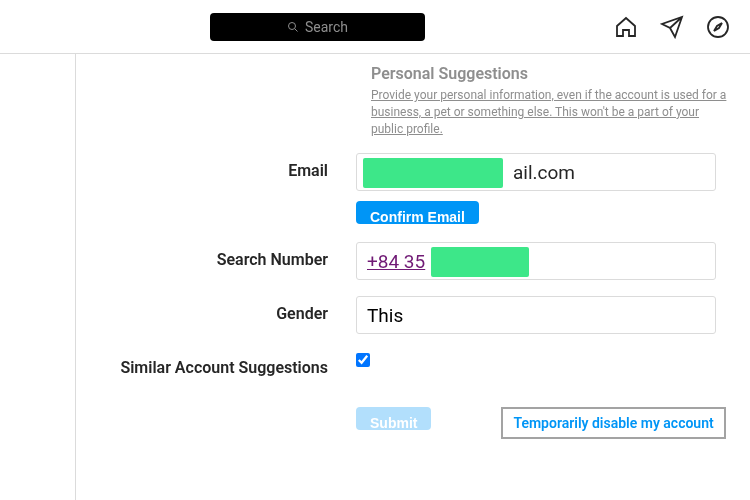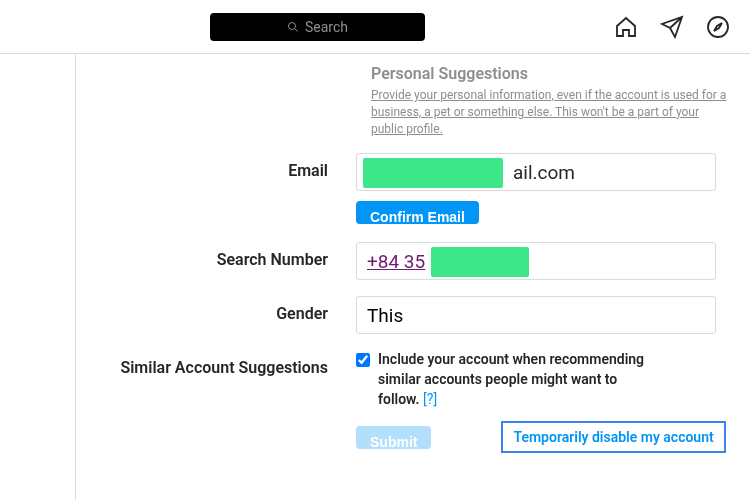--- a/index.html
+++ b/index.html
@@ -132,33 +132,32 @@
     }
     .checkbox-label {
       font-size: 14px;
       font-weight: 600;
       color: #262626;
       line-height: 1.4;
       max-width: 270px;
     }
     .help-link { color: #0095f6; font-weight: 400; }
     .bottom-row {
-      margin-top: 12px;
+      margin-top: 28px;
       margin-left: 280px;
       display: flex;
-      align-items: center;
       gap: 70px;
     }
     .disable-link {
       color: #0095f6;
       font-size: 14px;
       font-weight: 600;
       cursor: pointer;
       padding: 6px 10px;
-      border: 2px solid #3b82f6;
+      border: 2px solid #a3a3a3;
     }
   </style>
 </head>
 <body>
 
 <div class="top-bar">
   <div class="search-box">
     <svg viewBox="0 0 24 24">
         <circle cx="10" cy="10" r="7"></circle>
         <line x1="21" y1="21" x2="15.5" y2="15.5"></line>
@@ -219,24 +218,20 @@
           <span>This</span>
         </div>
       </div>
     </div>
 
     <div class="form-row">
       <div class="form-label">Similar Account Suggestions</div>
       <div class="form-field">
         <div class="checkbox-row">
           <input type="checkbox" checked="" style="">
-          <div class="checkbox-label">
-            <span>Include your account when recommending similar accounts people might want to follow.</span>
-            <span class="help-link">[?]</span>
-          </div>
         </div>
       </div>
     </div>
 
     <div class="bottom-row">
       <button class="btn btn-disabled">Submit</button>
       <span class="disable-link">Temporarily disable my account</span>
     </div>
 
   </div>

